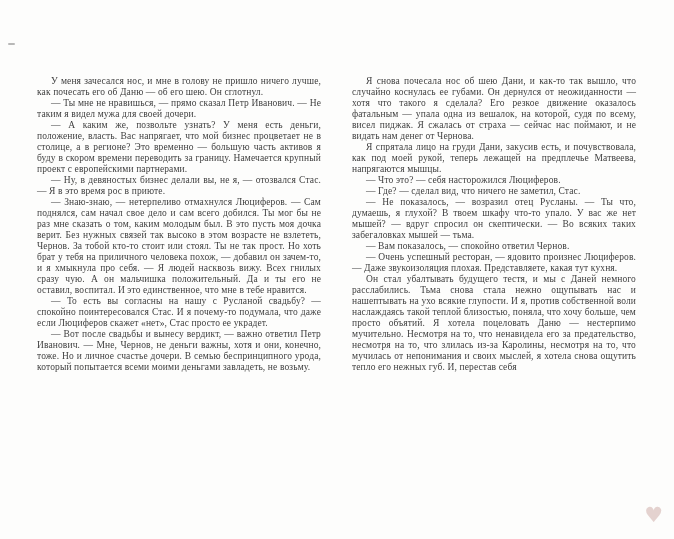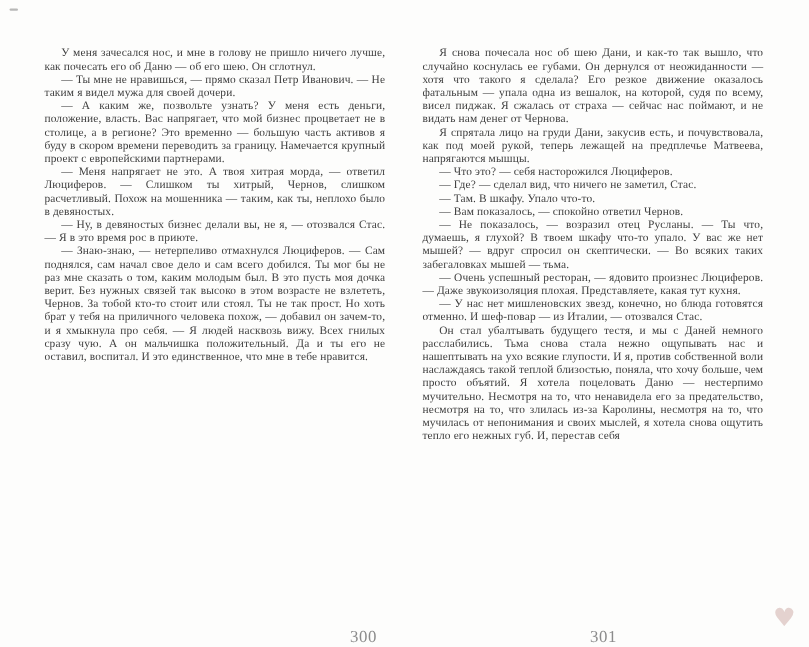--- a/index.html
+++ b/index.html
@@ -10,21 +10,21 @@
     --dash:#9a9a9a;
   }
   *{box-sizing:border-box;}
   html,body{margin:0;padding:0;}
   body{
     width:674px;height:539px;
     background:var(--background);
     font-family:"Liberation Serif","DejaVu Serif",serif;
     overflow:hidden;position:relative;
   }
-  .spread{position:absolute;inset:0;}
+  .spread{position:absolute;inset:0;margin-top:36px;}
   .corner-dash{
     position:absolute;left:8px;top:7px;width:7px;height:2px;
     background:var(--dash);border-radius:1px;opacity:.7;
   }
   .page{position:absolute;top:40px;width:284px;}
   .page-left{left:37px;}
   .page-right{left:352px;}
   .page-body p{
     margin:0;
     text-indent:14px;
@@ -58,37 +58,36 @@
 
 <div class="spread">
 
   <div class="corner-dash"></div>
 
   <section class="page page-left">
     <div class="page-body">
         <p>У меня зачесался нос, и мне в голову не пришло ничего лучше, как почесать его об Даню — об его шею. Он сглотнул.</p>
         <p>— Ты мне не нравишься, — прямо сказал Петр Иванович. — Не таким я видел мужа для своей дочери.</p>
         <p>— А каким же, позвольте узнать? У меня есть деньги, положение, власть. Вас напрягает, что мой бизнес процветает не в столице, а в регионе? Это временно — большую часть активов я буду в скором времени переводить за границу. Намечается крупный проект с европейскими партнерами.</p>
-        <p>— Меня напрягает не это. А твоя хитрая морда, — ответил Люциферов. — Слишком ты хитрый, Чернов, слишком расчетливый. Похож на мошенника — таким, как ты, неплохо было в девяностых.</p>
         <p>— Ну, в девяностых бизнес делали вы, не я, — отозвался Стас. — Я в это время рос в приюте.</p>
         <p>— Знаю-знаю, — нетерпеливо отмахнулся Люциферов. — Сам поднялся, сам начал свое дело и сам всего добился. Ты мог бы не раз мне сказать о том, каким молодым был. В это пусть моя дочка верит. Без нужных связей так высоко в этом возрасте не взлететь, Чернов. За тобой кто-то стоит или стоял. Ты не так прост. Но хоть брат у тебя на приличного человека похож, — добавил он зачем-то, и я хмыкнула про себя. — Я людей насквозь вижу. Всех гнилых сразу чую. А он мальчишка положительный. Да и ты его не оставил, воспитал. И это единственное, что мне в тебе нравится.</p>
+        <p>— То есть вы согласны на нашу с Русланой свадьбу? — спокойно поинтересовался Стас. И я почему-то подумала, что даже если Люциферов скажет «нет», Стас просто ее украдет.</p>
+        <p>— Вот после свадьбы и вынесу вердикт, — важно ответил Петр Иванович. — Мне, Чернов, не деньги важны, хотя и они, конечно, тоже. Но и личное счастье дочери. В семью беспринципного урода, который попытается всеми моими деньгами завладеть, не возьму.</p>
       </div>
   </section>
 
   <section class="page page-right">
     <div class="page-body">
         <p>Я снова почесала нос об шею Дани, и как-то так вышло, что случайно коснулась ее губами. Он дернулся от неожиданности — хотя что такого я сделала? Его резкое движение оказалось фатальным — упала одна из вешалок, на которой, судя по всему, висел пиджак. Я сжалась от страха — сейчас нас поймают, и не видать нам денег от Чернова.</p>
         <p>Я спрятала лицо на груди Дани, закусив есть, и почувствовала, как под моей рукой, теперь лежащей на предплечье Матвеева, напрягаются мышцы.</p>
         <p>— Что это? — себя насторожился Люциферов.</p>
         <p>— Где? — сделал вид, что ничего не заметил, Стас.</p>
-        <p>— Там. В шкафу. Упало что-то.</p>
+        <p>— Не показалось, — возразил отец Русланы. — Ты что, думаешь, я глухой? В твоем шкафу что-то упало. У вас же нет мышей? — вдруг спросил он скептически. — Во всяких таких забегаловках мышей — тьма.</p>
         <p>— Вам показалось, — спокойно ответил Чернов.</p>
-        <p>— Не показалось, — возразил отец Русланы. — Ты что, думаешь, я глухой? В твоем шкафу что-то упало. У вас же нет мышей? — вдруг спросил он скептически. — Во всяких таких забегаловках мышей — тьма.</p>
         <p>— Очень успешный ресторан, — ядовито произнес Люциферов. — Даже звукоизоляция плохая. Представляете, какая тут кухня.</p>
-        <p>— У нас нет мишленовских звезд, конечно, но блюда готовятся отменно. И шеф-повар — из Италии, — отозвался Стас.</p>
         <p>Он стал убалтывать будущего тестя, и мы с Даней немного расслабились. Тьма снова стала нежно ощупывать нас и нашептывать на ухо всякие глупости. И я, против собственной воли наслаждаясь такой теплой близостью, поняла, что хочу больше, чем просто объятий. Я хотела поцеловать Даню — нестерпимо мучительно. Несмотря на то, что ненавидела его за предательство, несмотря на то, что злилась из-за Каролины, несмотря на то, что мучилась от непонимания и своих мыслей, я хотела снова ощутить тепло его нежных губ. И, перестав себя</p>
       </div>
   </section>
 
   <div class="page-number pn-left">300</div>
 
   <div class="page-number pn-right">301</div>
 
   <div class="heart">♥</div>
 

